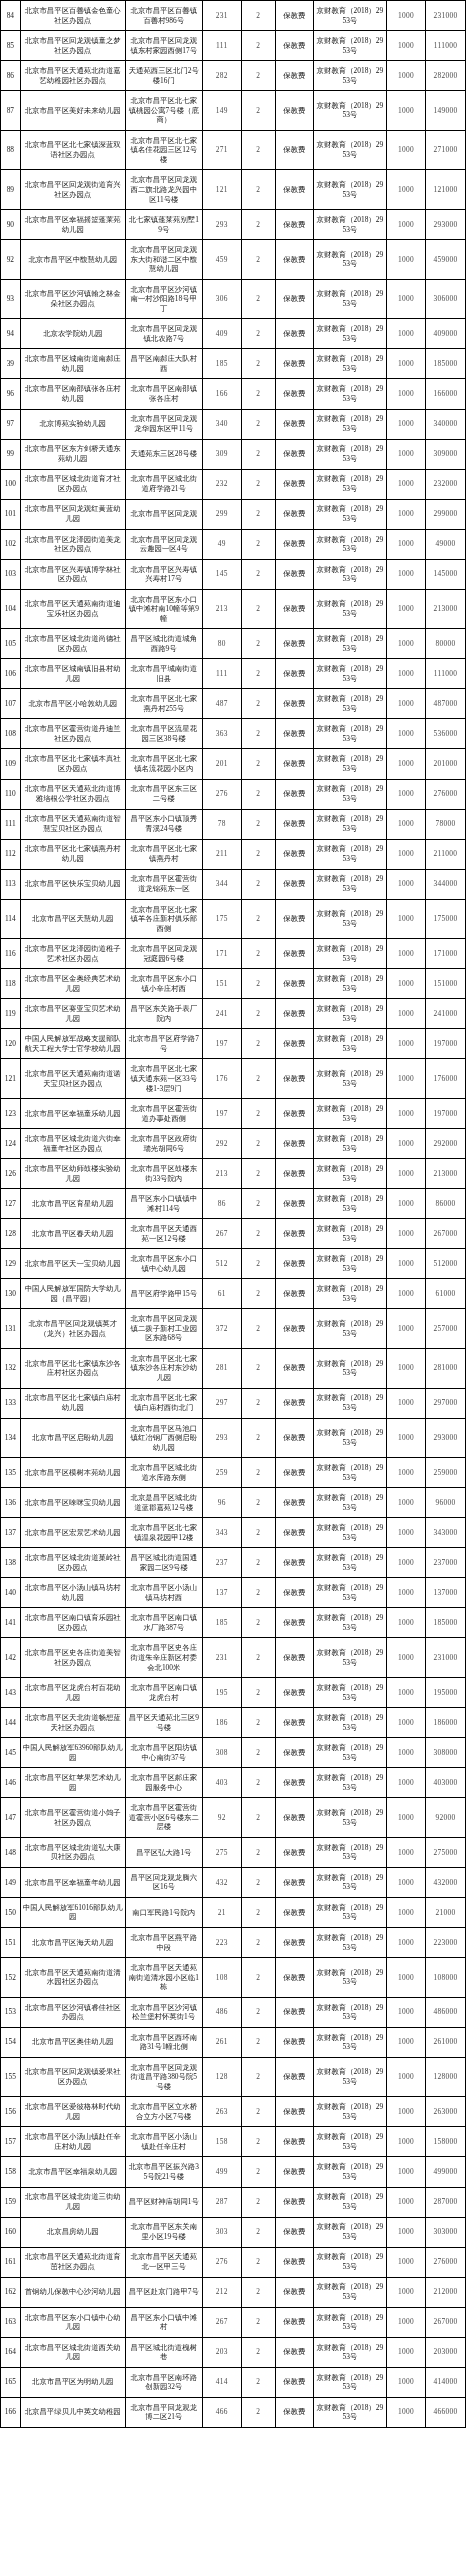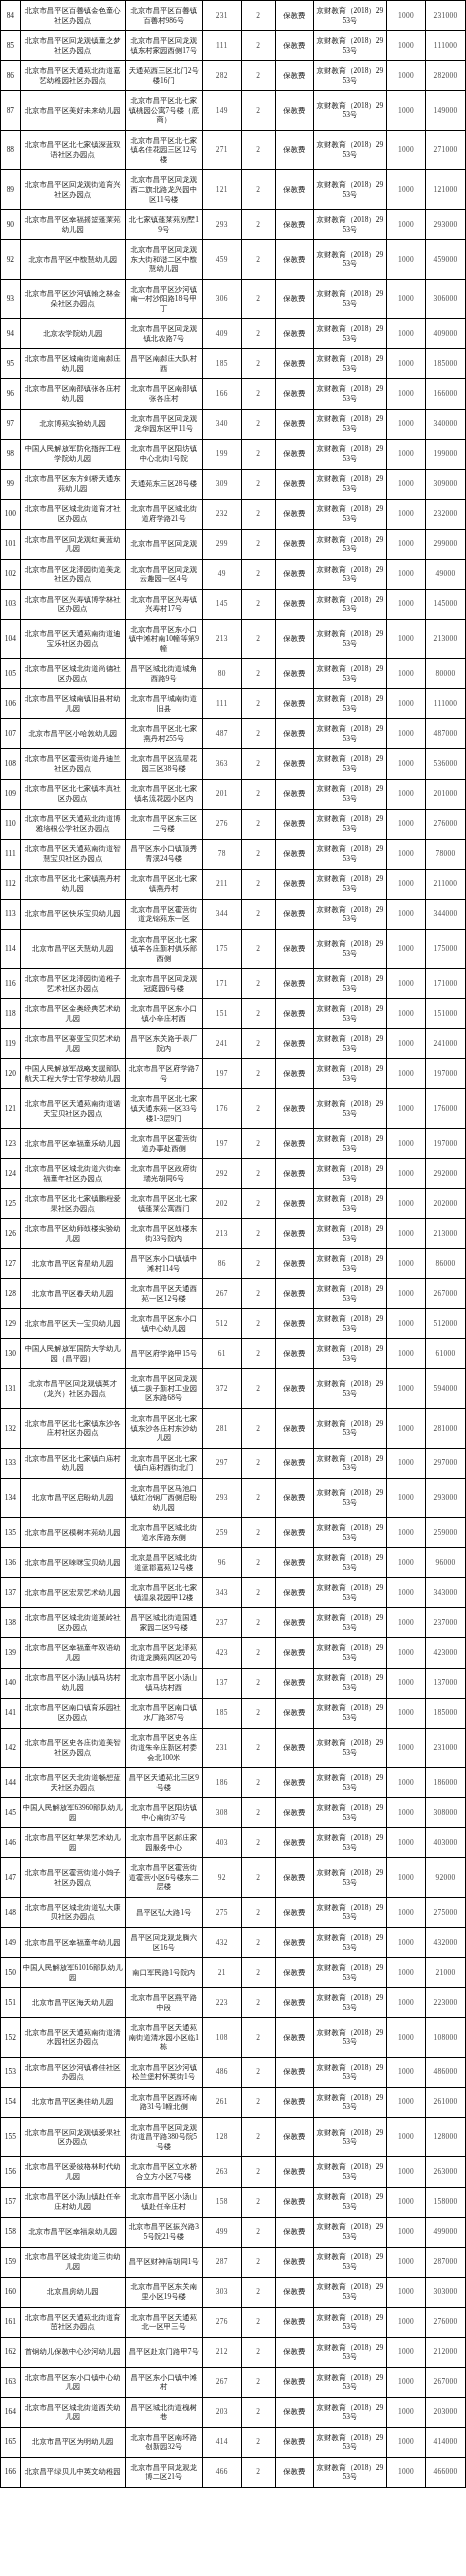--- a/index.html
+++ b/index.html
@@ -160,21 +160,21 @@
           <td class="c-name">北京农学院幼儿园</td>
           <td class="c-addr">北京市昌平区回龙观镇北农路7号</td>
           <td class="c-count">409</td>
           <td class="c-term">2</td>
           <td class="c-fee">保教费</td>
           <td class="c-doc">京财教育（2018）2953号</td>
           <td class="c-price">1000</td>
           <td class="c-total">409000</td>
         </tr>
         <tr>
-          <td class="c-no">95</td>
+          <td class="c-no">39</td>
           <td class="c-name">北京市昌平区城南街道南郝庄幼儿园</td>
           <td class="c-addr">昌平区南郝庄大队村西</td>
           <td class="c-count">185</td>
           <td class="c-term">2</td>
           <td class="c-fee">保教费</td>
           <td class="c-doc">京财教育（2018）2953号</td>
           <td class="c-price">1000</td>
           <td class="c-total">185000</td>
         </tr>
         <tr>
@@ -193,31 +193,20 @@
           <td class="c-name">北京博苑实验幼儿园</td>
           <td class="c-addr">北京市昌平区回龙观龙华园东区甲11号</td>
           <td class="c-count">340</td>
           <td class="c-term">2</td>
           <td class="c-fee">保教费</td>
           <td class="c-doc">京财教育（2018）2953号</td>
           <td class="c-price">1000</td>
           <td class="c-total">340000</td>
         </tr>
         <tr>
-          <td class="c-no">98</td>
-          <td class="c-name">中国人民解放军防化指挥工程学院幼儿园</td>
-          <td class="c-addr">北京市昌平区阳坊镇中心北街1号院</td>
-          <td class="c-count">199</td>
-          <td class="c-term">2</td>
-          <td class="c-fee">保教费</td>
-          <td class="c-doc">京财教育（2018）2953号</td>
-          <td class="c-price">1000</td>
-          <td class="c-total">199000</td>
-        </tr>
-        <tr>
           <td class="c-no">99</td>
           <td class="c-name">北京市昌平区东方剑桥天通东苑幼儿园</td>
           <td class="c-addr">天通苑东三区28号楼</td>
           <td class="c-count">309</td>
           <td class="c-term">2</td>
           <td class="c-fee">保教费</td>
           <td class="c-doc">京财教育（2018）2953号</td>
           <td class="c-price">1000</td>
           <td class="c-total">309000</td>
         </tr>
@@ -457,31 +446,20 @@
           <td class="c-name">北京市昌平区城北街道六街幸福童年社区办园点</td>
           <td class="c-addr">北京市昌平区政府街瑞光胡同6号</td>
           <td class="c-count">292</td>
           <td class="c-term">2</td>
           <td class="c-fee">保教费</td>
           <td class="c-doc">京财教育（2018）2953号</td>
           <td class="c-price">1000</td>
           <td class="c-total">292000</td>
         </tr>
         <tr>
-          <td class="c-no">125</td>
-          <td class="c-name">北京市昌平区北七家镇鹏程爱果社区办园点</td>
-          <td class="c-addr">北京市昌平区北七家镇蓬莱公寓西门</td>
-          <td class="c-count">202</td>
-          <td class="c-term">2</td>
-          <td class="c-fee">保教费</td>
-          <td class="c-doc">京财教育（2018）2953号</td>
-          <td class="c-price">1000</td>
-          <td class="c-total">202000</td>
-        </tr>
-        <tr>
           <td class="c-no">126</td>
           <td class="c-name">北京市昌平区幼师鼓楼实验幼儿园</td>
           <td class="c-addr">北京市昌平区鼓楼东街33号院内</td>
           <td class="c-count">213</td>
           <td class="c-term">2</td>
           <td class="c-fee">保教费</td>
           <td class="c-doc">京财教育（2018）2953号</td>
           <td class="c-price">1000</td>
           <td class="c-total">213000</td>
         </tr>
@@ -531,21 +509,21 @@
         </tr>
         <tr>
           <td class="c-no">131</td>
           <td class="c-name">北京市昌平区回龙观镇英才（龙兴）社区办园点</td>
           <td class="c-addr">北京市昌平区回龙观镇二拨子新村工业园区东路68号</td>
           <td class="c-count">372</td>
           <td class="c-term">2</td>
           <td class="c-fee">保教费</td>
           <td class="c-doc">京财教育（2018）2953号</td>
           <td class="c-price">1000</td>
-          <td class="c-total">594000</td>
+          <td class="c-total">257000</td>
         </tr>
         <tr>
           <td class="c-no">132</td>
           <td class="c-name">北京市昌平区北七家镇东沙各庄村社区办园点</td>
           <td class="c-addr">北京市昌平区北七家镇东沙各庄村东沙幼儿园</td>
           <td class="c-count">281</td>
           <td class="c-term">2</td>
           <td class="c-fee">保教费</td>
           <td class="c-doc">京财教育（2018）2953号</td>
           <td class="c-price">1000</td>
@@ -611,31 +589,20 @@
           <td class="c-name">北京市昌平区城北街道菓岭社区办园点</td>
           <td class="c-addr">昌平区城北街道国通家园二区9号楼</td>
           <td class="c-count">237</td>
           <td class="c-term">2</td>
           <td class="c-fee">保教费</td>
           <td class="c-doc">京财教育（2018）2953号</td>
           <td class="c-price">1000</td>
           <td class="c-total">237000</td>
         </tr>
         <tr>
-          <td class="c-no">139</td>
-          <td class="c-name">北京市昌平区幸福童年双语幼儿园</td>
-          <td class="c-addr">北京市昌平区龙泽苑街道龙腾苑四区20号</td>
-          <td class="c-count">423</td>
-          <td class="c-term">2</td>
-          <td class="c-fee">保教费</td>
-          <td class="c-doc">京财教育（2018）2953号</td>
-          <td class="c-price">1000</td>
-          <td class="c-total">423000</td>
-        </tr>
-        <tr>
           <td class="c-no">140</td>
           <td class="c-name">北京市昌平区小汤山镇马坊村幼儿园</td>
           <td class="c-addr">北京市昌平区小汤山镇马坊村西</td>
           <td class="c-count">137</td>
           <td class="c-term">2</td>
           <td class="c-fee">保教费</td>
           <td class="c-doc">京财教育（2018）2953号</td>
           <td class="c-price">1000</td>
           <td class="c-total">137000</td>
         </tr>
@@ -653,20 +620,31 @@
         <tr>
           <td class="c-no">142</td>
           <td class="c-name">北京市昌平区史各庄街道美智社区办园点</td>
           <td class="c-addr">北京市昌平区史各庄街道朱辛庄新区村委会北100米</td>
           <td class="c-count">231</td>
           <td class="c-term">2</td>
           <td class="c-fee">保教费</td>
           <td class="c-doc">京财教育（2018）2953号</td>
           <td class="c-price">1000</td>
           <td class="c-total">231000</td>
+        </tr>
+        <tr>
+          <td class="c-no">143</td>
+          <td class="c-name">北京市昌平区龙虎台村百花幼儿园</td>
+          <td class="c-addr">北京市昌平区南口镇龙虎台村</td>
+          <td class="c-count">195</td>
+          <td class="c-term">2</td>
+          <td class="c-fee">保教费</td>
+          <td class="c-doc">京财教育（2018）2953号</td>
+          <td class="c-price">1000</td>
+          <td class="c-total">195000</td>
         </tr>
         <tr>
           <td class="c-no">144</td>
           <td class="c-name">北京市昌平区天北街道畅想蓝天社区办园点</td>
           <td class="c-addr">昌平区天通苑北三区9号楼</td>
           <td class="c-count">186</td>
           <td class="c-term">2</td>
           <td class="c-fee">保教费</td>
           <td class="c-doc">京财教育（2018）2953号</td>
           <td class="c-price">1000</td>

